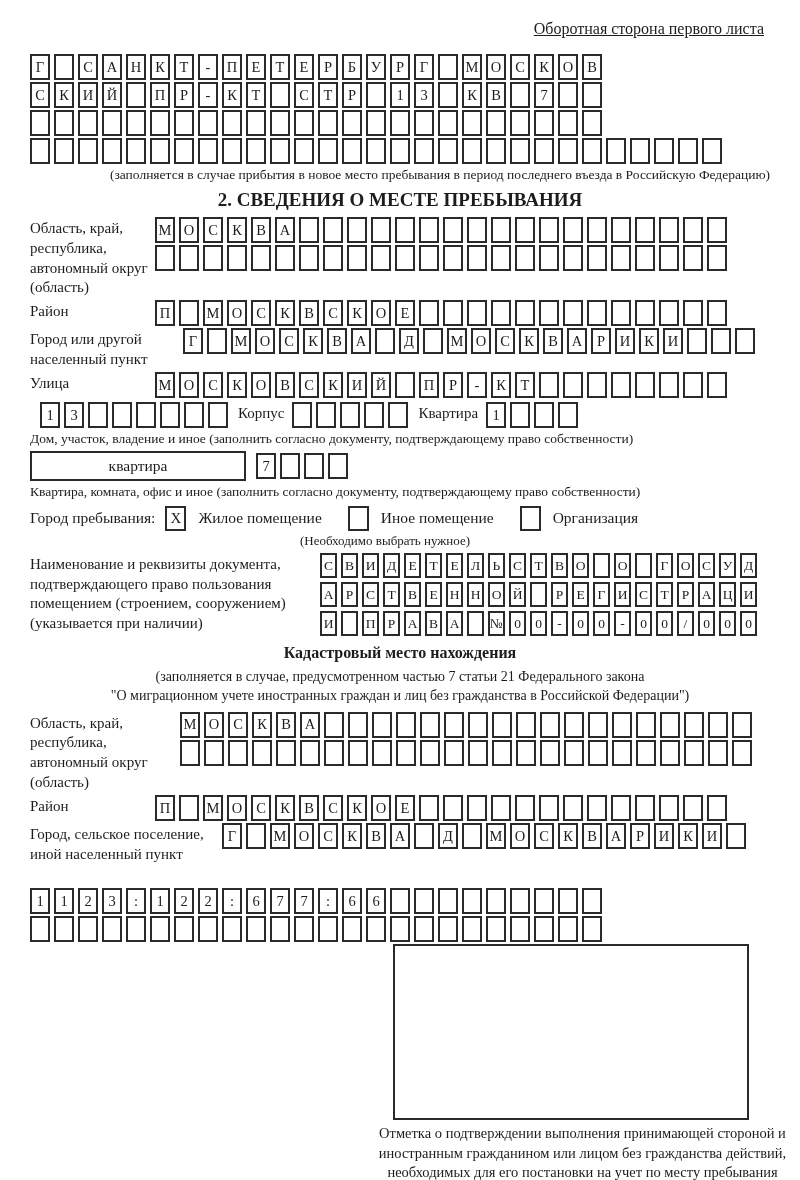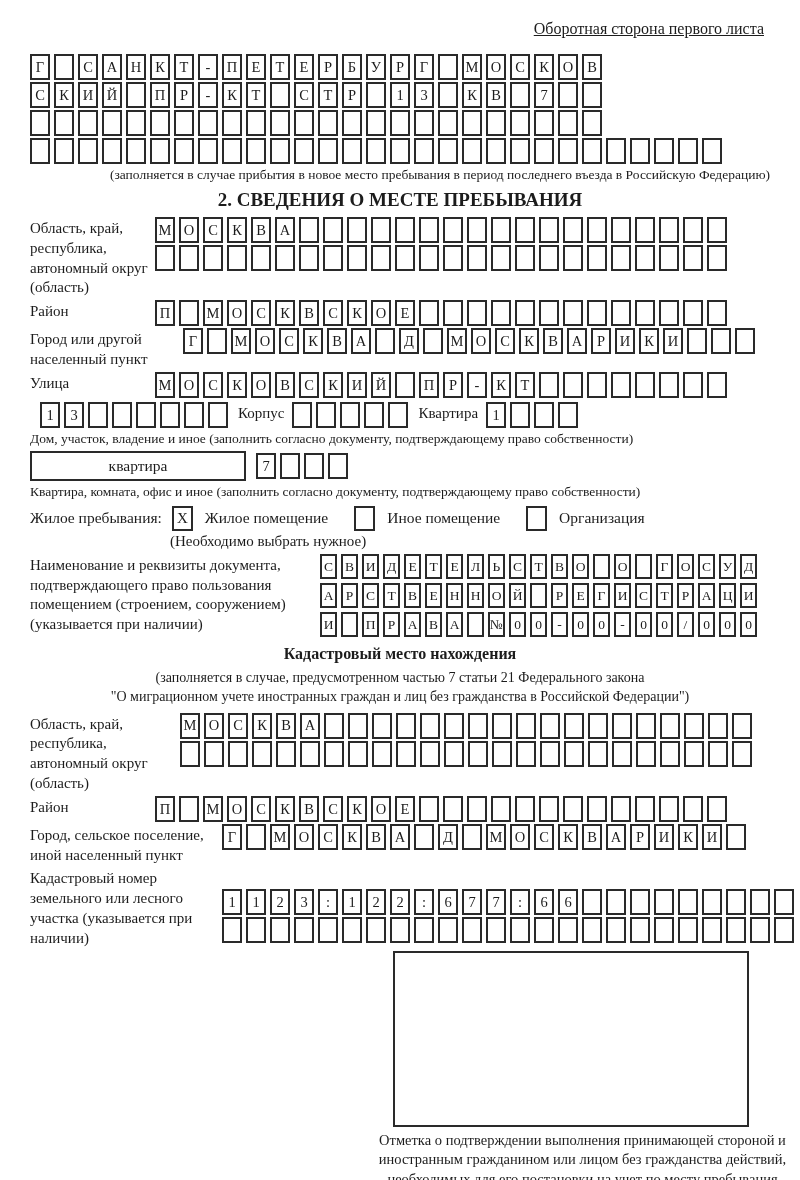--- a/index.html
+++ b/index.html
@@ -47,21 +47,21 @@
   .group-row .cells { padding-top: 2px; margin-left: 10px; }
 
   .stay { display: flex; align-items: center; margin-top: 6px; margin-bottom: 2px; }
   .stay .flabel-inline { font-size: 15.5px; margin-right: 10px; }
   .checkbox {
     flex: none; width: 21px; height: 25px; border: 2px solid #2a2a2a;
     display: inline-flex; align-items: center; justify-content: center;
     font-size: 15px; margin-right: 12px;
   }
   .opt-label { font-size: 15.5px; margin-right: 26px; }
-  .stay-caption { font-size: 15px; width: 430px; margin-left: 140px; margin-bottom: 4px; font-family: Liberation Serif, serif; }
+  .stay-caption { font-size: 13px; width: 430px; margin-left: 140px; text-align: center; margin-bottom: 4px; font-family: Liberation Serif, serif; }
 
   .center-note { text-align: center; font-size: 14px; line-height: 1.35; }
   .bold-center { text-align: center; font-size: 16px; font-weight: bold; margin: 8px 0 6px 0; }
 
   .stamp-wrap { width: 435px; margin-left: 335px; margin-top: 2px; }
   .stamp-box { width: 356px; height: 176px; border: 2px solid #2a2a2a; margin-left: 28px; }
   .stamp-caption { font-size: 14.5px; text-align: center; line-height: 1.35; margin-top: 4px; }
 </style>
 </head>
 <body>
@@ -367,21 +367,21 @@
   <div class="cells">
       <span class="cell">7</span>
       <span class="cell"></span>
       <span class="cell"></span>
       <span class="cell"></span>
     </div>
 </div>
 <div class="caption" style="text-align:left;">Квартира, комната, офис и иное (заполнить согласно документу, подтверждающему право собственности)</div>
 
 <div class="stay">
-  <span class="flabel-inline">Жилое пребывания:</span>
+  <span class="flabel-inline">Город пребывания:</span>
   <span class="checkbox">X</span>
   <span class="opt-label">Жилое помещение</span>
   <span class="checkbox"></span>
   <span class="opt-label">Иное помещение</span>
   <span class="checkbox"></span>
   <span class="opt-label">Организация</span>
 </div>
 <div class="stay-caption">(Необходимо выбрать нужное)</div>
 
 <div class="field">
@@ -573,21 +573,20 @@
       <span class="cell">А</span>
       <span class="cell">Р</span>
       <span class="cell">И</span>
       <span class="cell">К</span>
       <span class="cell">И</span>
       <span class="cell"></span>
     </div>
 </div>
 
 <div class="field">
-  <div class="flabel w192">Кадастровый номер земельного или лесного участка (указывается при наличии)</div>
   <div class="rows" style="padding-top:22px;">
     <div class="cells">
         <span class="cell">1</span>
         <span class="cell">1</span>
         <span class="cell">2</span>
         <span class="cell">3</span>
         <span class="cell">:</span>
         <span class="cell">1</span>
         <span class="cell">2</span>
         <span class="cell">2</span>

